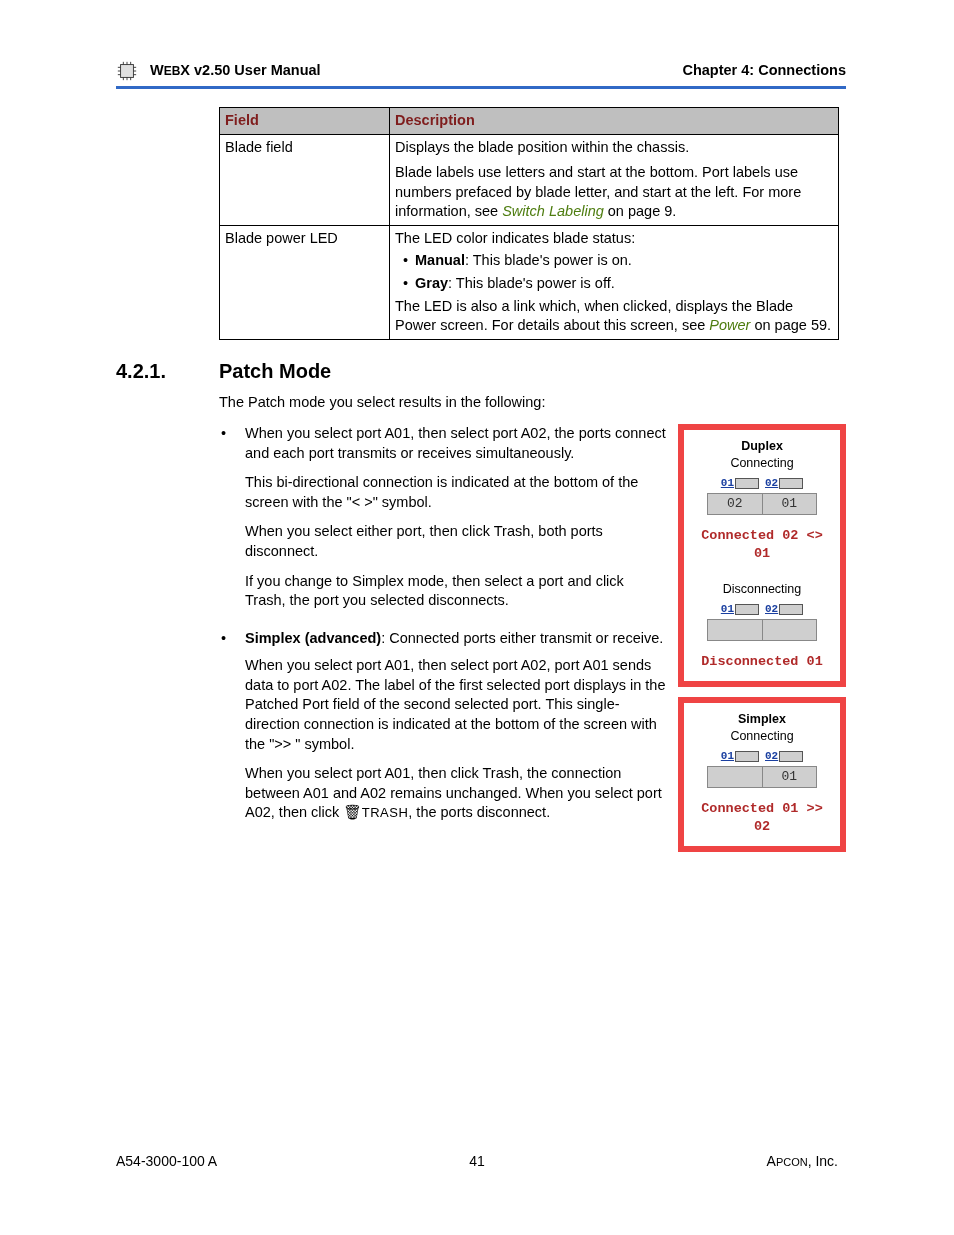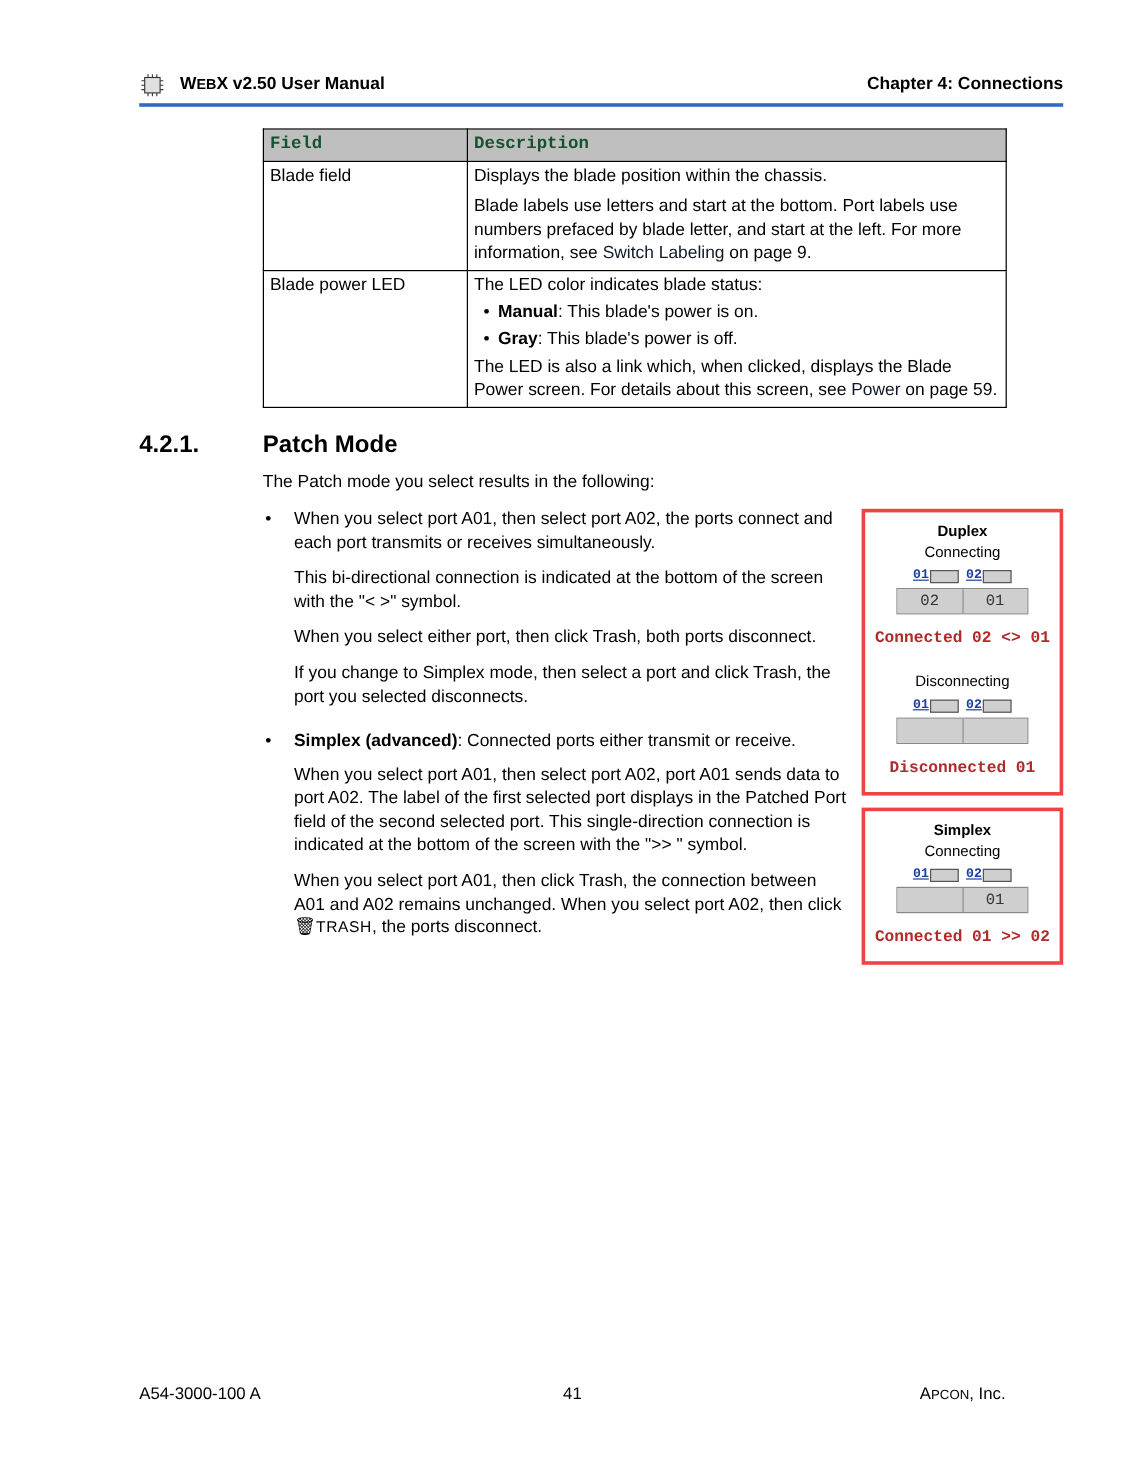--- a/index.html
+++ b/index.html
@@ -11,21 +11,21 @@
     font-family: Arial, Helvetica, sans-serif;
     font-size: 14.5px;
     color: #000;
     background: #fff;
     line-height: 1.35;
   }
   .page {
     position: relative;
     width: 954px;
     height: 1235px;
-    padding: 60px 68px 55px 116px;
+    padding: 60px 108px 55px 116px;
   }
   .header {
     display: flex;
     align-items: center;
     border-bottom: 3px solid #3169c6;
     padding-bottom: 4px;
     margin-bottom: 18px;
   }
   .chip-icon {
     width: 22px; height: 22px;
@@ -43,28 +43,27 @@
   }
   table.fields th, table.fields td {
     border: 1px solid #000;
     padding: 3px 5px;
     vertical-align: top;
     text-align: left;
   }
   table.fields th {
     background: #bfbfbf;
     font-weight: bold;
-    color: #14532d;
-    font-family: Liberation Mono, monospace;
+    color: #7f1d1d;
   }
   table.fields th.col-field { width: 170px; }
   .desc-block + .desc-block { margin-top: 6px; }
   .bullet-row { display:flex; margin: 3px 0 3px 8px; }
   .bullet-dot { width: 12px; flex: 0 0 12px; }
-  .link { color: #0f172a; }
+  .link { color: #4d7c0f; font-style: italic; }
 
   .sec-row {
     display:flex;
     align-items: baseline;
     margin-bottom: 8px;
   }
   .sec-num {
     width: 103px;
     flex: 0 0 103px;
     font-size: 20px;
@@ -94,21 +93,21 @@
   .mode-dot {
     width: 26px; flex: 0 0 26px;
     text-align: left;
     padding-left: 2px;
   }
   .mode-body { flex: 1; }
   .mode-body p { margin: 0 0 10px 0; }
   .mode-body p.tight { margin-bottom: 8px; }
 
   .fig-box {
-    border: 3px solid #ef4444;
+    border: 6px solid #ef4444;
     padding: 8px 8px 10px 8px;
     margin-bottom: 10px;
     text-align: center;
     font-size: 12.5px;
   }
   .fig-title { font-weight: bold; text-align:center; }
   .fig-sub { text-align:center; margin-bottom: 4px; }
   .ports {
     display:flex;
     gap:6px;

